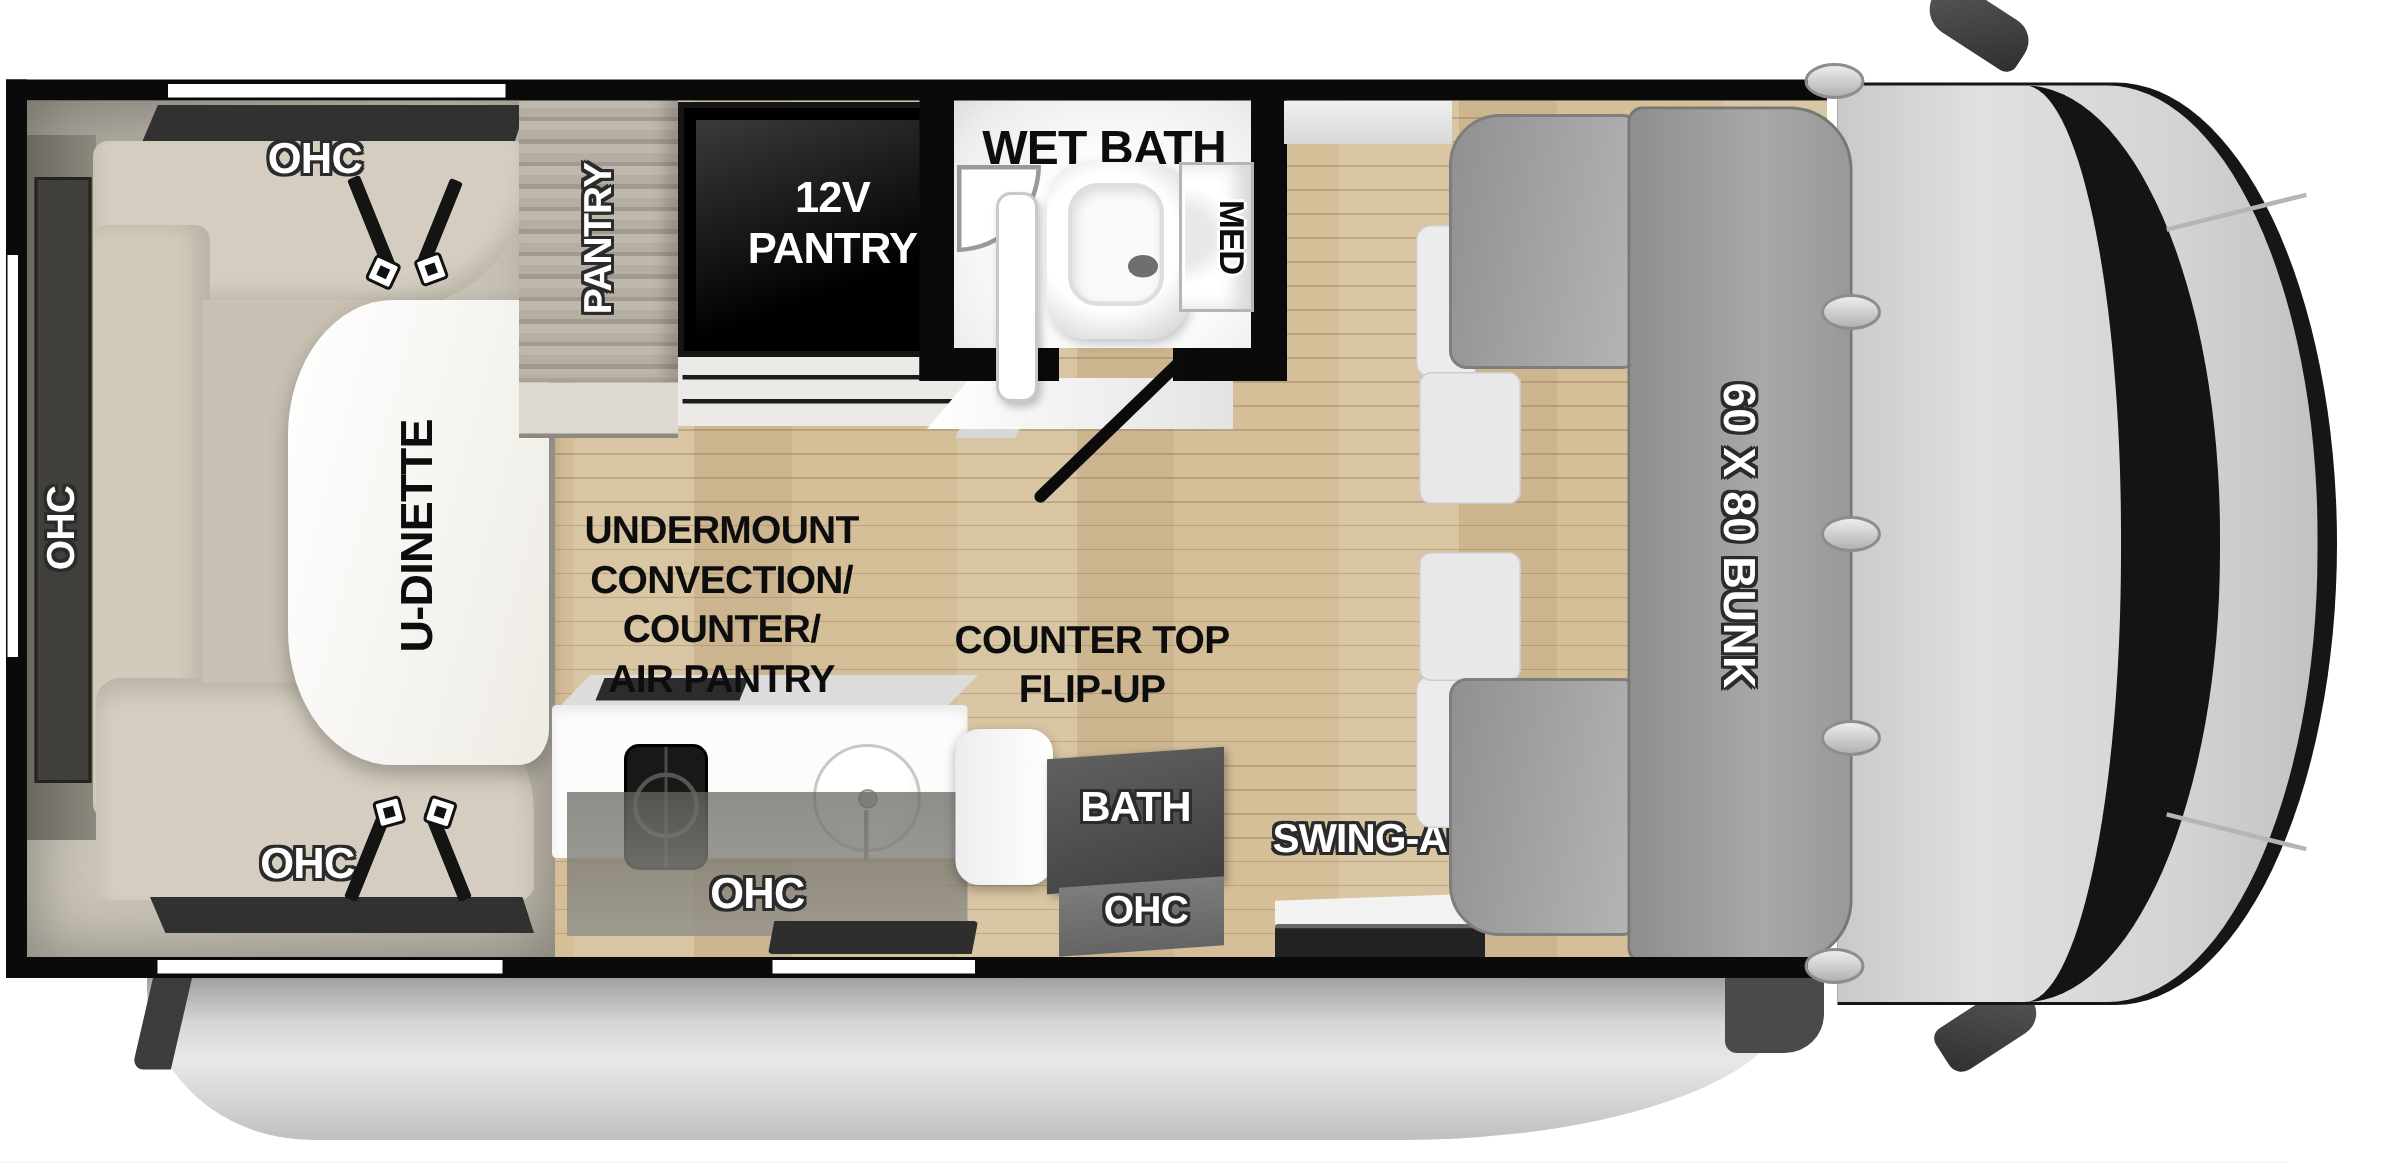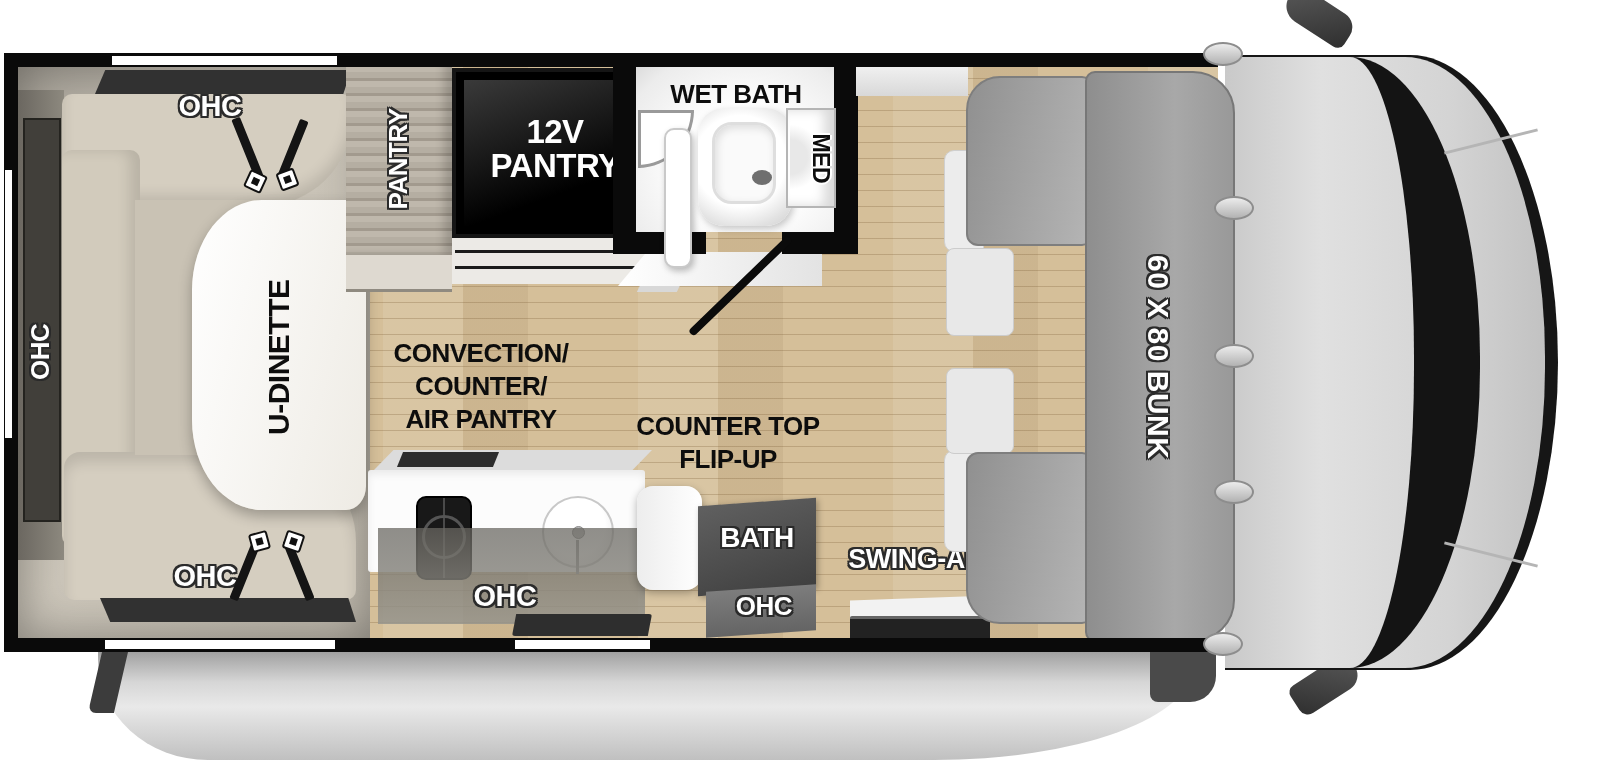--- a/index.html
+++ b/index.html
@@ -106,40 +106,40 @@
               background:repeating-linear-gradient(180deg,#b5aea2 0 6px,#a29a8e 6px 9px,#bfb8ac 9px 15px);
               box-shadow:inset -8px 0 10px rgba(0,0,0,0.18);"></div>
   <div class="abs" style="left:346px;top:255px;width:106px;height:34px;background:#ded9d0;
               border-bottom:3px solid #8f8a80;"></div>
   <div class="lb w rccw" style="left:299px;top:144px;width:200px;font-size:26px;">PANTRY</div>
 
   <div class="abs" style="left:452px;top:68px;width:206px;height:170px;background:#000;
               border:4px solid #151515;box-sizing:border-box;"></div>
   <div class="abs" style="left:464px;top:80px;width:182px;height:146px;
               background:linear-gradient(160deg,#3a3a3a,#000 70%);"></div>
-  <div class="lb w" style="left:462px;top:115px;width:186px;font-size:33px;line-height:34px;text-shadow:none;">
+  <div class="lb w" style="left:462px;top:115px;width:186px;font-size:29px;line-height:34px;text-shadow:none;">
     <div>12V</div>
     <div>PANTRY</div>
   </div>
   <div class="abs" style="left:452px;top:238px;width:206px;height:46px;background:#eceae6;"></div>
   <div class="abs" style="left:455px;top:250px;width:198px;height:3px;background:#1c1c1c;"></div>
   <div class="abs" style="left:455px;top:266px;width:198px;height:3px;background:#1c1c1c;"></div>
   <div class="abs" style="left:650px;top:238px;width:40px;height:54px;background:#d8d8d8;
               transform:skewX(-26deg);"></div>
 
   <div class="abs" style="left:618px;top:252px;width:204px;height:34px;
               background:linear-gradient(90deg,#ffffff,#e3e3e3);
               clip-path:polygon(14% 0,100% 0,100% 100%,0 100%);"></div>
   <div class="abs" style="left:636px;top:67px;width:198px;height:165px;
               background:radial-gradient(ellipse at 55% 60%, #ffffff 40%, #ececec 85%, #dcdcdc);"></div>
   <div class="abs" style="left:613px;top:55px;width:23px;height:199px;background:#0a0a0a;"></div>
   <div class="abs" style="left:834px;top:55px;width:24px;height:199px;background:#0a0a0a;"></div>
   <div class="abs" style="left:613px;top:232px;width:93px;height:22px;background:#0a0a0a;"></div>
   <div class="abs" style="left:782px;top:232px;width:76px;height:22px;background:#0a0a0a;"></div>
-  <div class="lb k" style="left:638px;top:80px;width:196px;font-size:26px;">WET BATH</div>
+  <div class="lb k" style="left:638px;top:80px;width:196px;font-size:32px;">WET BATH</div>
   <div class="abs" style="left:638px;top:110px;width:56px;height:58px;background:#fff;
               border:3px solid #9a9a9a;box-sizing:border-box;border-radius:0 0 100% 0;"></div>
   <div class="abs" style="left:664px;top:128px;width:28px;height:140px;background:#fff;
               border:2px solid #c9c9c9;box-sizing:border-box;border-radius:10px;
               box-shadow:2px 3px 6px rgba(0,0,0,0.25);"></div>
   <div class="abs" style="left:698px;top:108px;width:94px;height:118px;
               background:radial-gradient(circle at 45% 45%, #ffffff 55%, #e2e2e2 80%, #cfcfcf);
               border-radius:26px;box-shadow:2px 3px 7px rgba(0,0,0,0.22);"></div>
   <div class="abs" style="left:712px;top:122px;width:64px;height:82px;background:#fafafa;
               border:3px solid #dedede;box-sizing:border-box;border-radius:20px;
@@ -179,20 +179,21 @@
   <div class="abs" style="left:378px;top:528px;width:267px;height:96px;
               background:linear-gradient(180deg,rgba(105,103,97,0.74),rgba(150,148,140,0.86));"></div>
   <div class="lb w" style="left:455px;top:580px;width:100px;font-size:29px;">OHC</div>
   <div class="abs" style="left:512px;top:614px;width:140px;height:22px;background:#2e2e2e;
               border-radius:3px;clip-path:polygon(3% 0,100% 0,97% 100%,0 100%);"></div>
   <div class="abs" style="left:637px;top:486px;width:65px;height:104px;
               background:linear-gradient(90deg,#ededed,#ffffff);border-radius:16px;
               box-shadow:0 3px 8px rgba(0,0,0,0.3);"></div>
 
   <div class="lb k" style="left:360px;top:337px;width:242px;font-size:26px;line-height:33px;">
+    <div>UNDERMOUNT</div>
     <div>CONVECTION/</div>
     <div>COUNTER/</div>
     <div>AIR PANTRY</div>
   </div>
   <div class="lb k" style="left:612px;top:410px;width:232px;font-size:26px;line-height:33px;">
     <div>COUNTER TOP</div>
     <div>FLIP-UP</div>
   </div>
 
   <div class="abs" style="left:698px;top:502px;width:118px;height:90px;

